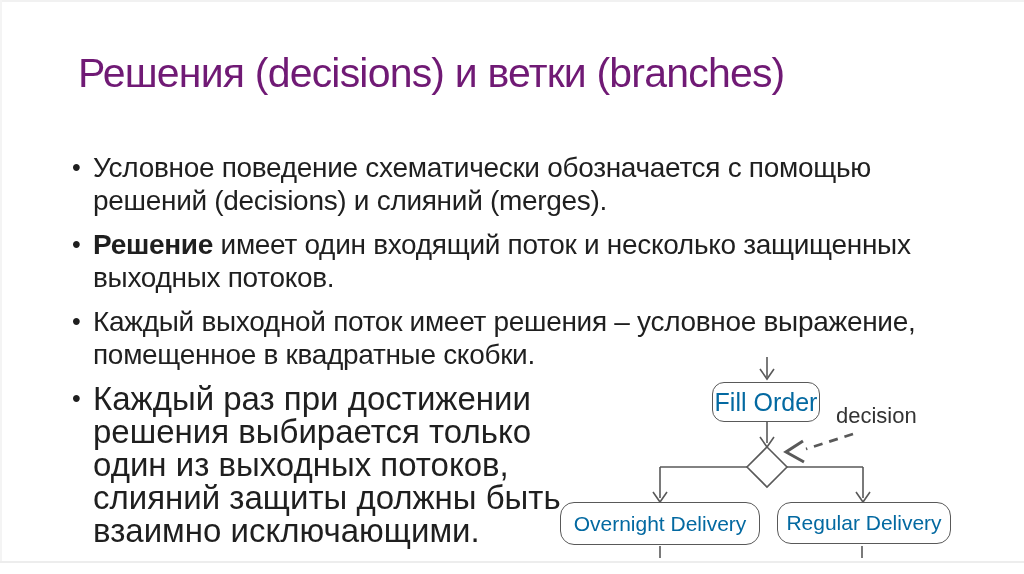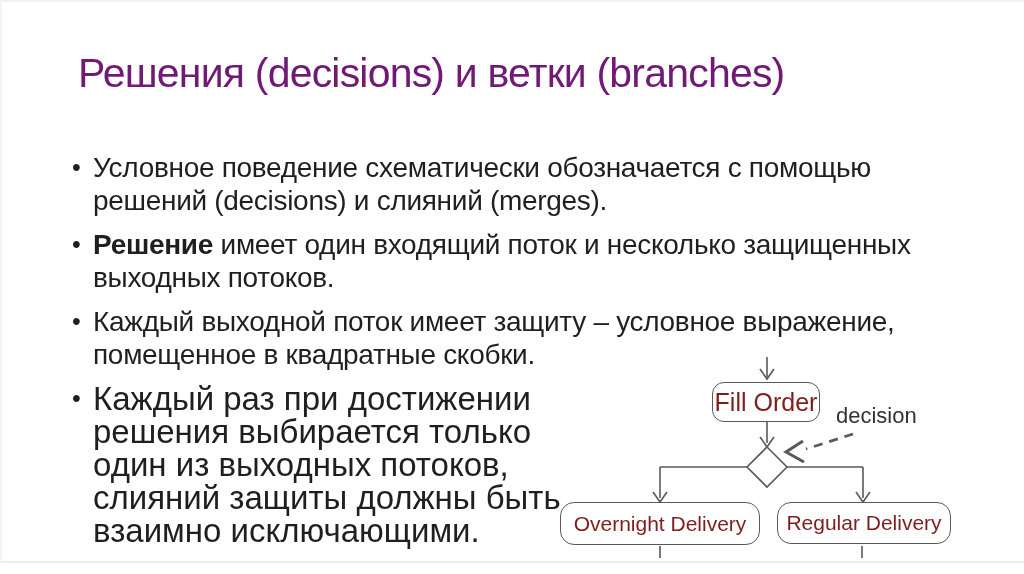--- a/index.html
+++ b/index.html
@@ -27,21 +27,21 @@
   .bline { font-size:28px; line-height:33px; white-space:nowrap; letter-spacing:-0.3px; }
   .bold { font-weight:bold;margin-top:16px; }
   .b4 .bline { font-size:33px; letter-spacing:0; }
 
   
   .dg-svg { position:absolute; left:540px; top:350px; }
   .node {
     position:absolute; background:#ffffff;
     border:1.5px solid #595959; border-radius:14px;
     display:flex; align-items:center; justify-content:center;
-    color:#7f1d1d; white-space:nowrap; box-sizing:border-box;
+    color:#0369a1; white-space:nowrap; box-sizing:border-box;
   }
   .node-fill-order   { left:712px; top:382px; width:108px; height:40px; font-size:25px; border-radius:12px; }
   .node-overnight    { left:560px; top:502px; width:200px; height:43px; font-size:21px;align-items:center; }
   .node-regular      { left:777px; top:502px; width:174px; height:42px; font-size:21px; }
   .decision-label {
     position:absolute; left:836px; top:403px;
     font-size:22px; color:#333333; white-space:nowrap;
   }
 </style>
 </head>
@@ -69,21 +69,21 @@
       <span class="dot">•</span>
       <div class="btext">
         <div class="bline"><span class="bold">Решение</span><span> имеет один входящий поток и несколько защищенных</span></div>
         <div class="bline">выходных потоков.</div>
       </div>
     </div>
 
     <div class="bullet">
       <span class="dot">•</span>
       <div class="btext">
-        <div class="bline">Каждый выходной поток имеет защиту – условное выражение,</div>
+        <div class="bline">Каждый выходной поток имеет решения – условное выражение,</div>
         <div class="bline">помещенное в квадратные скобки.</div>
       </div>
     </div>
 
     <div class="bullet b4">
       <span class="dot">•</span>
       <div class="btext">
         <div class="bline">Каждый раз при достижении</div>
         <div class="bline">решения выбирается только</div>
         <div class="bline">один из выходных потоков,</div>

